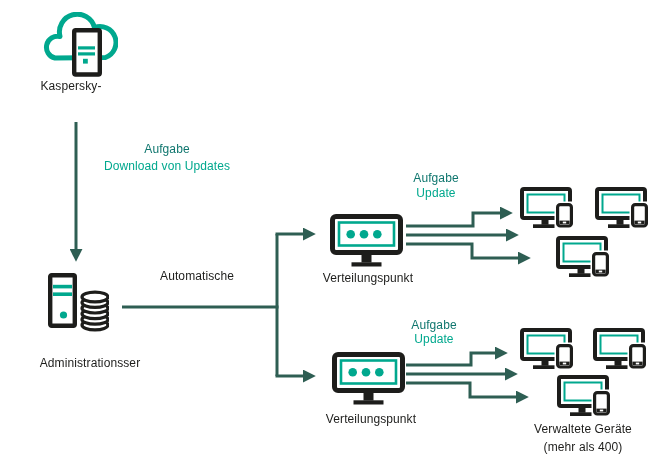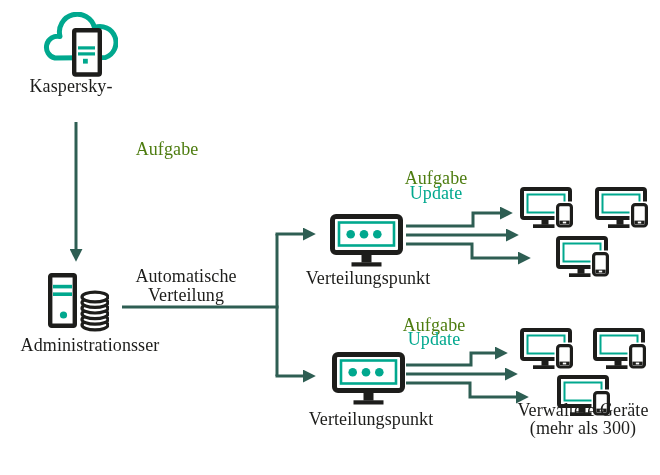--- a/index.html
+++ b/index.html
@@ -4,24 +4,24 @@
 <style>
   html,body{margin:0;padding:0;background:#fff;}
   .canvas{
     position:relative;width:660px;height:475px;background:#ffffff;
     font-family:"Liberation Sans",sans-serif;color:#1d1d1b;overflow:hidden;
   }
   .wires{position:absolute;left:0;top:0;}
   .icon{position:absolute;}
   .lbl{
     position:absolute;transform:translateX(-50%);text-align:center;
-    font-size:18px;line-height:16px;white-space:nowrap;letter-spacing:.1px;font-family:Liberation Serif, serif;
+    font-size:12px;line-height:16px;white-space:nowrap;letter-spacing:.1px;
   }
   .teal{color:#00A88E;}
-  .ink{color:#4d7c0f;text-align:center;}
+  .ink{color:#0f766e;text-align:center;}
   .defs{position:absolute;width:0;height:0;overflow:hidden;}
 </style>
 </head>
 <body>
 
 <div class="canvas">
 
   <svg class="defs" aria-hidden="true">
     <defs>
       <symbol id="sym-cloudserver" viewBox="0 0 76 66">
@@ -122,43 +122,43 @@
   <svg class="icon" style="left:557px;top:375px" width="56" height="42">
       <use href="#sym-device"></use>
     </svg>
 
   <div class="lbl" style="left:71px;top:79px;line-height:15.2px">
     <div>Kaspersky-</div>
   </div>
 
   <div class="lbl" style="left:167px;top:141px;line-height:16.6px">
     <div class="ink">Aufgabe</div>
+    <div class="teal">Download von Updates</div>
   </div>
 
-  <div class="lbl" style="left:186px;top:267px;line-height:18.5px">
+  <div class="lbl" style="left:197px;top:267px;line-height:18.5px">
     <div>Automatische</div>
-    <div>Verteilung</div>
   </div>
 
-  <div class="lbl" style="left:90px;top:336px;line-height:19px">
+  <div class="lbl" style="left:90px;top:354px;line-height:19px">
     <div>Administrationsser</div>
   </div>
 
   <div class="lbl" style="left:368px;top:270px">Verteilungspunkt</div>
 
   <div class="lbl" style="left:371px;top:411px">Verteilungspunkt</div>
 
   <div class="lbl" style="left:436px;top:171px;line-height:14.8px">
     <div class="ink">Aufgabe</div>
     <div class="teal">Update</div>
   </div>
 
   <div class="lbl" style="left:434px;top:318px;line-height:14.4px">
     <div class="ink">Aufgabe</div>
     <div class="teal">Update</div>
   </div>
 
-  <div class="lbl" style="left:583px;top:402px;line-height:17.5px">
+  <div class="lbl" style="left:583px;top:421px;line-height:17.5px">
     <div>Verwaltete Geräte</div>
-    <div>(mehr als 300)</div>
+    <div>(mehr als 400)</div>
   </div>
 
 </div>
 
 </body></html>

